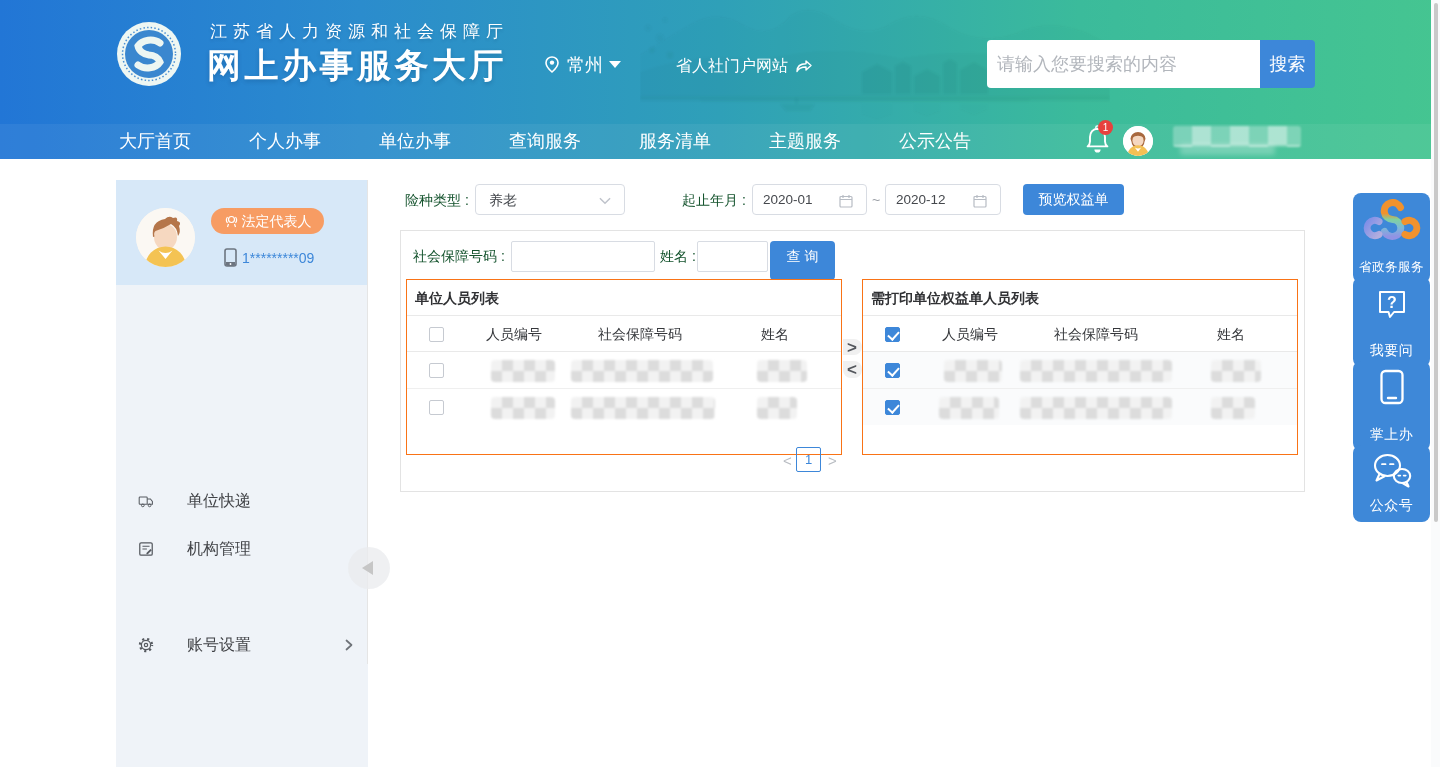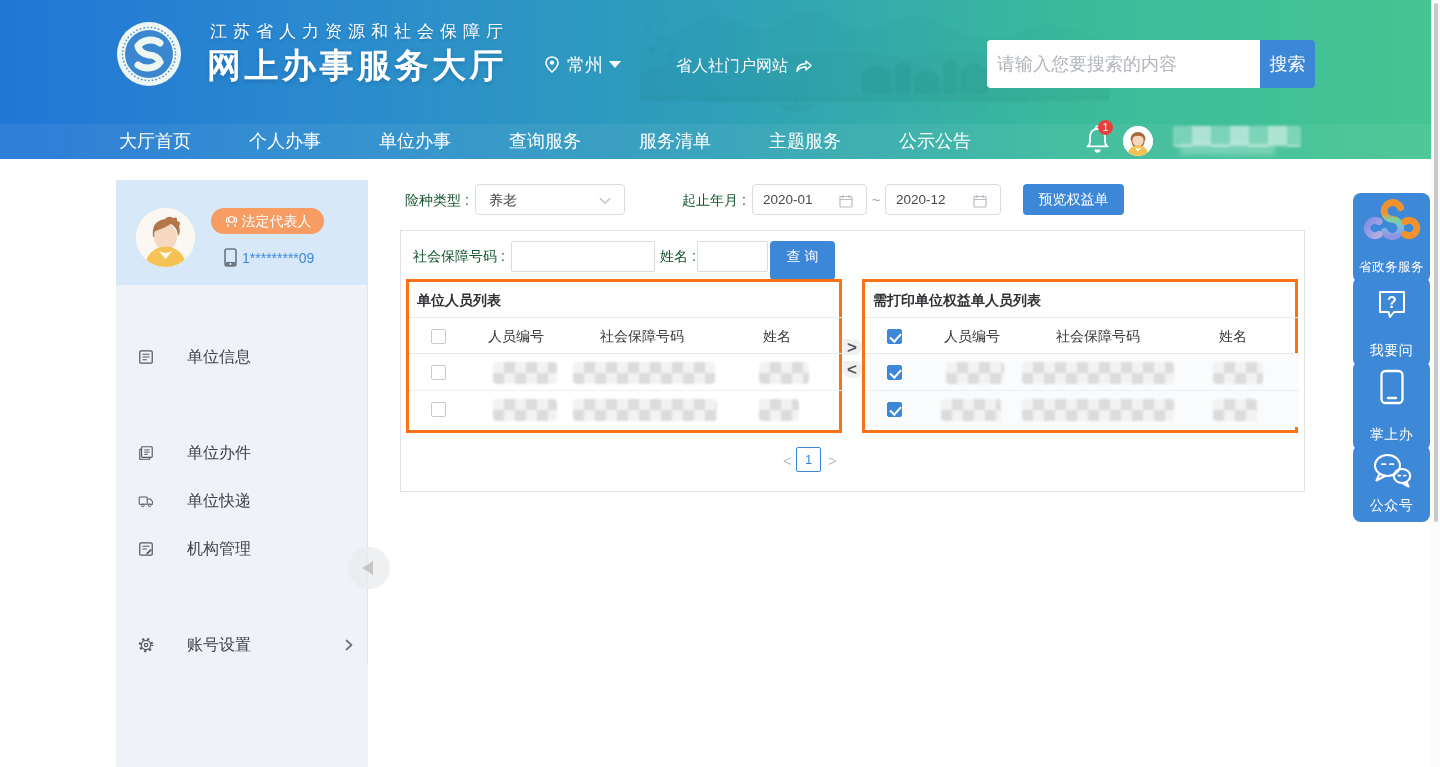--- a/index.html
+++ b/index.html
@@ -44,21 +44,21 @@
 .mitem.sel { background:#e4edf9; color:#3d87d9; font-weight:bold; }
 .mitem.sel::before { content:""; position:absolute; left:0; top:0; width:4px; height:48px; background:#3d87d9; }
 
 
 .flabel { position:absolute; font-size:14px; color:#14532d; line-height:32px; }
 .fselect { position:absolute; left:475px; top:184px; width:150px; height:31px; border:1px solid #d8dce3; border-radius:4px; background:#fff; font-size:14px; color:#45484d; line-height:30px; padding-left:13px; }
 .fdate { position:absolute; top:184px; width:115px; height:31px; border:1px solid #d8dce3; border-radius:4px; background:#fff; font-size:13.5px; color:#45484d; line-height:30px; padding-left:10px; }
 .btn-blue { position:absolute; background:#3d87d9; border-radius:4px; color:#fff; font-size:14px; text-align:center; }
 #panel { position:absolute; left:400px; top:230px; width:905px; height:262px; border:1px solid #e3e3e3; background:#fff; }
 .pinput { position:absolute; border:1px solid #d8dce3; background:#fff; height:31px; border-radius:2px; }
-.ptable { position:absolute; top:48px; width:436px; height:154px; border:3px solid #f97316; }
+.ptable { position:absolute; top:48px; width:436px; height:176px; border:1px solid #f97316; }
 .ttitle { position:absolute; left:8px; top:0; height:36px; line-height:36px; font-weight:bold; font-size:14px; color:#303134; }
 .thead { position:absolute; left:0; top:35px; width:434px; height:37px; border-top:1px solid #e9e9e9; border-bottom:1px solid #e9e9e9; }
 .trow { position:absolute; left:0; width:434px; height:37px; }
 .tcol { position:absolute; font-size:14px; color:#35373b; line-height:37px; }
 .cb { position:absolute; left:22px; top:11px; width:15px; height:15px; border:1px solid #c6cad1; border-radius:2px; background:#fff; }
 .cb.on { background:#3d87d9; border-color:#3d87d9; }
 .cb.on::after { content:""; position:absolute; left:4px; top:1px; width:5px; height:9px; border:solid #fff; border-width:0 2px 2px 0; transform:rotate(42deg); }
 .mosaic { position:absolute; height:22px; border-radius:4px; filter:blur(1.2px);
   background:repeating-conic-gradient(#dcdcdc 0% 25%, #f2f2f2 0% 50%) 0 0/22px 22px; }
 .graynum { position:absolute; color:#404040; font-size:19px; line-height:37px;margin-left:44px; }
@@ -177,35 +177,20 @@
             <circle cx="7.5" cy="6.5" r="3" fill="none" stroke="#fff" stroke-width="1.2"></circle>
             <path d="M3.5 4 A5 5 0 0 0 3.5 10 M11.5 4 A5 5 0 0 1 11.5 10 M4.5 11 L3.5 14 M10.5 11 L11.5 14" fill="none" stroke="#fff" stroke-width="1.2"></path>
           </svg>法定代表人</div>
       <div class="phonerow">
         <svg width="13" height="19" viewBox="0 0 13 19" style="vertical-align:-4px;margin-right:5px">
             <rect x="1" y="1" width="11" height="17" rx="2" fill="none" stroke="#6d7580" stroke-width="1.6"></rect>
             <path d="M2 14 H11 V16.2 A1.8 1.8 0 0 1 9.2 18 H3.8 A1.8 1.8 0 0 1 2 16.2 Z" fill="#6d7580"></path>
             <circle cx="6.5" cy="16" r="0.9" fill="#fff"></circle>
           </svg>1*********09</div>
     </div>
-    <div class="mitem" style="top:153px">
-      <svg width="18" height="18" viewBox="0 0 18 18">
-          <rect x="2" y="2" width="14" height="14" rx="1.5" fill="none" stroke="#565a60" stroke-width="1.4"></rect>
-          <path d="M5 6 H13 M5 9 H13 M5 12 H10" stroke="#565a60" stroke-width="1.2"></path>
-        </svg>
-      <span class="mlabel">单位信息</span>
-      </div>
-    <div class="mitem" style="top:249px">
-      <svg width="18" height="18" viewBox="0 0 18 18">
-          <rect x="4" y="2" width="12" height="12" rx="1" fill="none" stroke="#565a60" stroke-width="1.3"></rect>
-          <path d="M7 5.5 H13 M7 8 H13 M7 10.5 H11" stroke="#565a60" stroke-width="1.1"></path>
-          <path d="M4 5 H2 V16 H13 V14" fill="none" stroke="#565a60" stroke-width="1.3"></path>
-        </svg>
-      <span class="mlabel">单位办件</span>
-      </div>
     <div class="mitem" style="top:297px">
       <svg width="20" height="18" viewBox="0 0 20 18">
           <rect x="1.5" y="4" width="10" height="9" rx="1" fill="none" stroke="#565a60" stroke-width="1.3"></rect>
           <path d="M11.5 6.5 H15.5 L18 9.5 V13 H11.5" fill="none" stroke="#565a60" stroke-width="1.3"></path>
           <circle cx="6" cy="14.5" r="1.7" fill="none" stroke="#565a60" stroke-width="1.2"></circle>
           <circle cx="14.5" cy="14.5" r="1.7" fill="none" stroke="#565a60" stroke-width="1.2"></circle>
         </svg>
       <span class="mlabel">单位快递</span>
       </div>
     <div class="mitem" style="top:345px">

